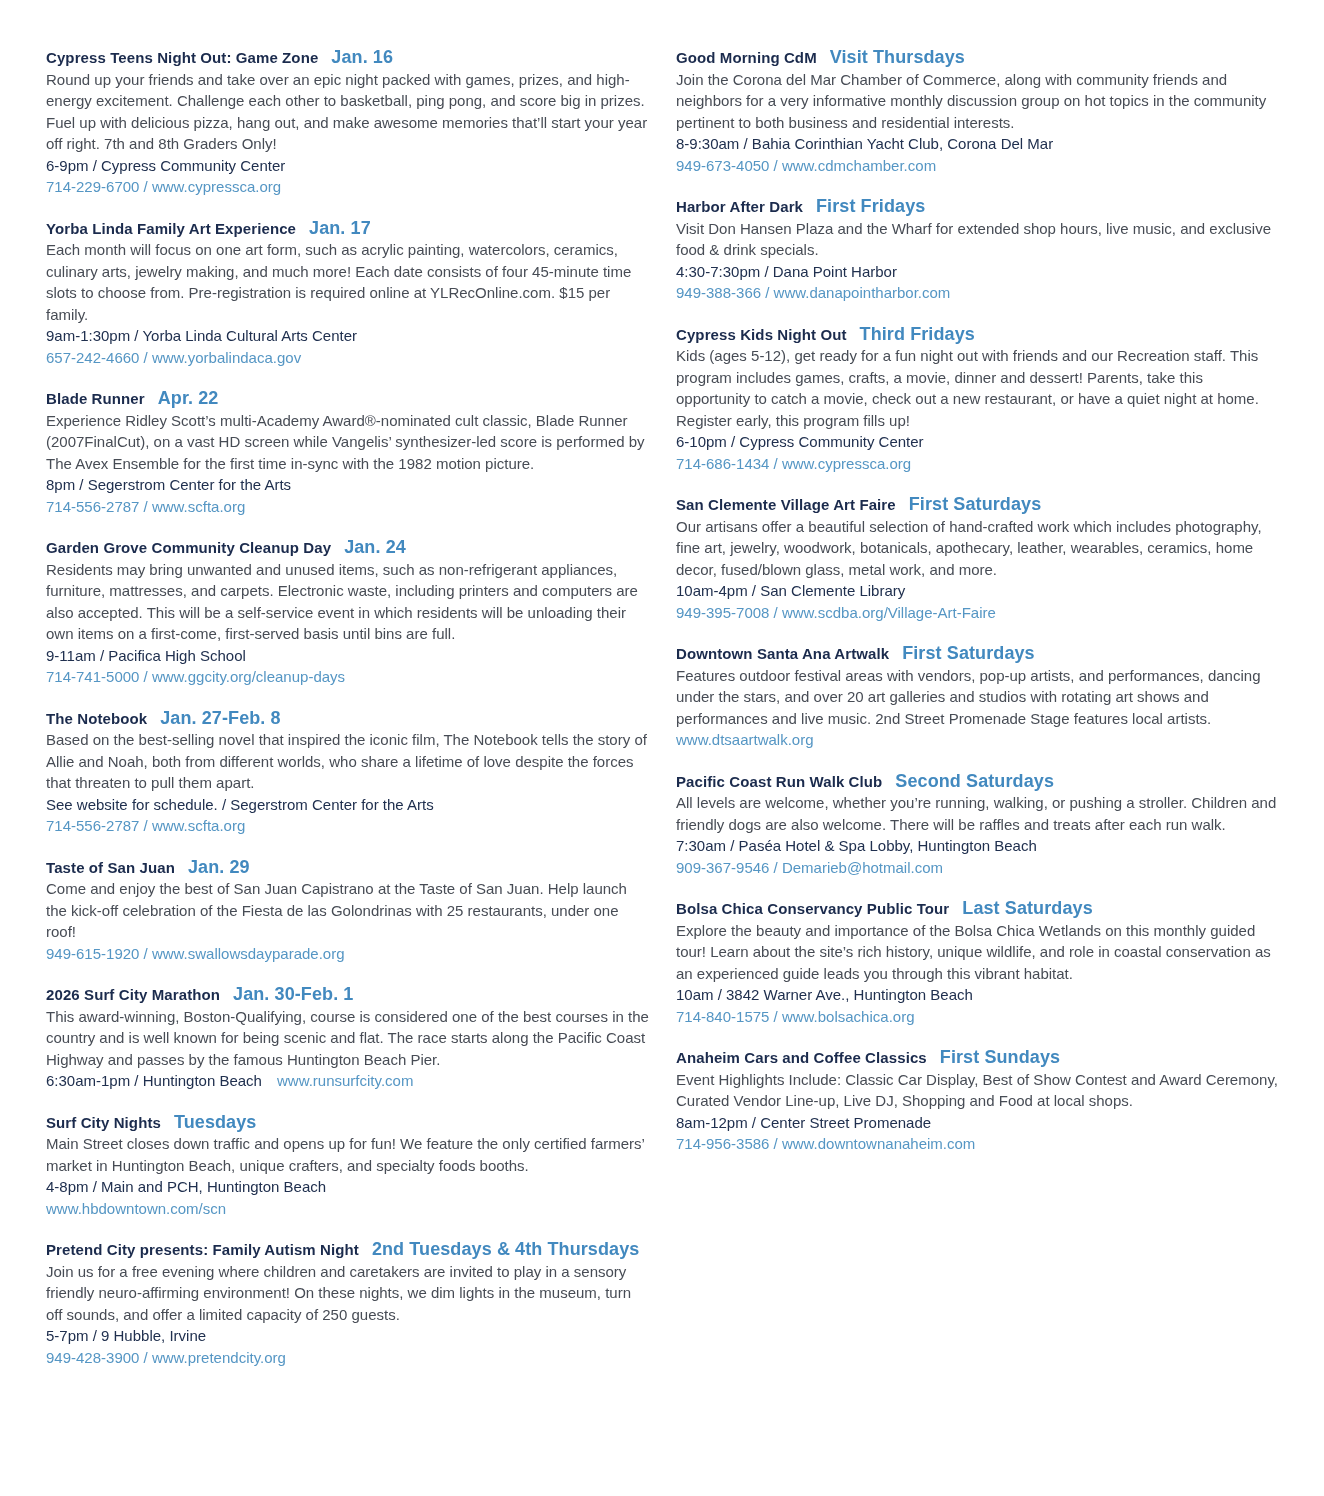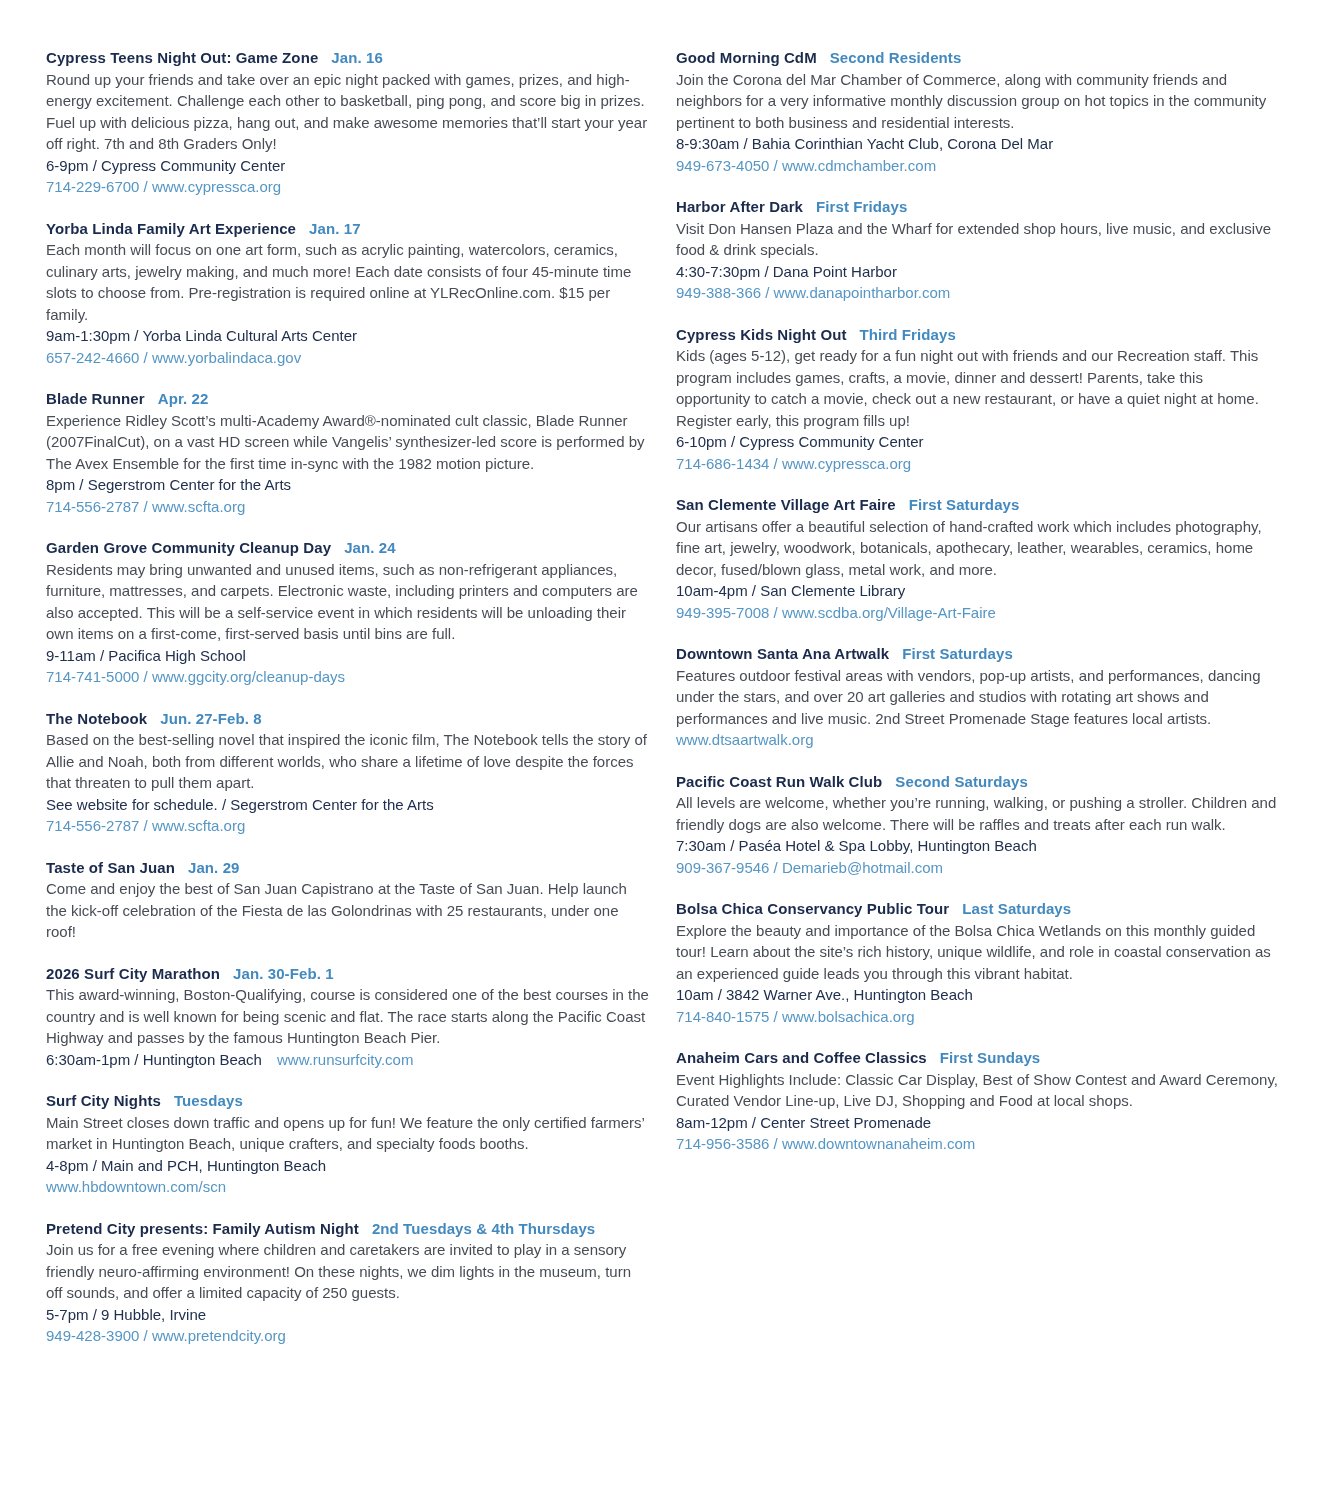--- a/index.html
+++ b/index.html
@@ -37,21 +37,21 @@
   .event-header { }
   .event-title {
     display: inline;
     font-size: 15px;
     font-weight: 700;
     color: var(--title-color);
     letter-spacing: 0.1px;
   }
   .event-schedule {
     display: inline;
-    font-size: 15px;
+    font-size: 18px;
     font-weight: 700;
     color: var(--schedule-color);
     margin-left: 13px;
     letter-spacing: 0.1px;
   }
   .event-desc {
     color: var(--body-color);
   }
   .event-loc-line {
     color: var(--location-color);
@@ -107,33 +107,34 @@
       <span class="event-title">Garden Grove Community Cleanup Day</span><span class="event-schedule">Jan. 24</span>
     </div>
     <div class="event-desc">Residents may bring unwanted and unused items, such as non-refrigerant appliances, furniture, mattresses, and carpets. Electronic waste, including printers and computers are also accepted. This will be a self-service event in which residents will be unloading their own items on a first-come, first-served basis until bins are full.</div>
     <div class="event-loc-line">
       <span>9-11am / Pacifica High School</span>
     </div>
     <div class="event-contact">714-741-5000 / www.ggcity.org/cleanup-days</div>
   </div>
       <div class="event">
     <div class="event-header">
-      <span class="event-title">The Notebook</span><span class="event-schedule">Jun. 27-Feb. 8</span>
+      <span class="event-title">The Notebook</span><span class="event-schedule">Jan. 27-Feb. 8</span>
     </div>
     <div class="event-desc">Based on the best-selling novel that inspired the iconic film, The Notebook tells the story of Allie and Noah, both from different worlds, who share a lifetime of love despite the forces that threaten to pull them apart.</div>
     <div class="event-loc-line">
       <span>See website for schedule. / Segerstrom Center for the Arts</span>
     </div>
     <div class="event-contact">714-556-2787 / www.scfta.org</div>
   </div>
       <div class="event">
     <div class="event-header">
       <span class="event-title">Taste of San Juan</span><span class="event-schedule">Jan. 29</span>
     </div>
     <div class="event-desc">Come and enjoy the best of San Juan Capistrano at the Taste of San Juan. Help launch the kick-off celebration of the Fiesta de las Golondrinas with 25 restaurants, under one roof!</div>
+    <div class="event-contact">949-615-1920 / www.swallowsdayparade.org</div>
   </div>
       <div class="event">
     <div class="event-header">
       <span class="event-title">2026 Surf City Marathon</span><span class="event-schedule">Jan. 30-Feb. 1</span>
     </div>
     <div class="event-desc">This award-winning, Boston-Qualifying, course is considered one of the best courses in the country and is well known for being scenic and flat. The race starts along the Pacific Coast Highway and passes by the famous Huntington Beach Pier.</div>
     <div class="event-loc-line">
       <span>6:30am-1pm / Huntington Beach</span><span class="event-loc-link">www.runsurfcity.com</span>
     </div>
 
@@ -155,21 +156,21 @@
     <div class="event-desc">Join us for a free evening where children and caretakers are invited to play in a sensory friendly neuro-affirming environment! On these nights, we dim lights in the museum, turn off sounds, and offer a limited capacity of 250 guests.</div>
     <div class="event-loc-line">
       <span>5-7pm / 9 Hubble, Irvine</span>
     </div>
     <div class="event-contact">949-428-3900 / www.pretendcity.org</div>
   </div>
     </div>
   <div class="column">
       <div class="event">
     <div class="event-header">
-      <span class="event-title">Good Morning CdM</span><span class="event-schedule">Second Residents</span>
+      <span class="event-title">Good Morning CdM</span><span class="event-schedule">Visit Thursdays</span>
     </div>
     <div class="event-desc">Join the Corona del Mar Chamber of Commerce, along with community friends and neighbors for a very informative monthly discussion group on hot topics in the community pertinent to both business and residential interests.</div>
     <div class="event-loc-line">
       <span>8-9:30am / Bahia Corinthian Yacht Club, Corona Del Mar</span>
     </div>
     <div class="event-contact">949-673-4050 / www.cdmchamber.com</div>
   </div>
       <div class="event">
     <div class="event-header">
       <span class="event-title">Harbor After Dark</span><span class="event-schedule">First Fridays</span>

